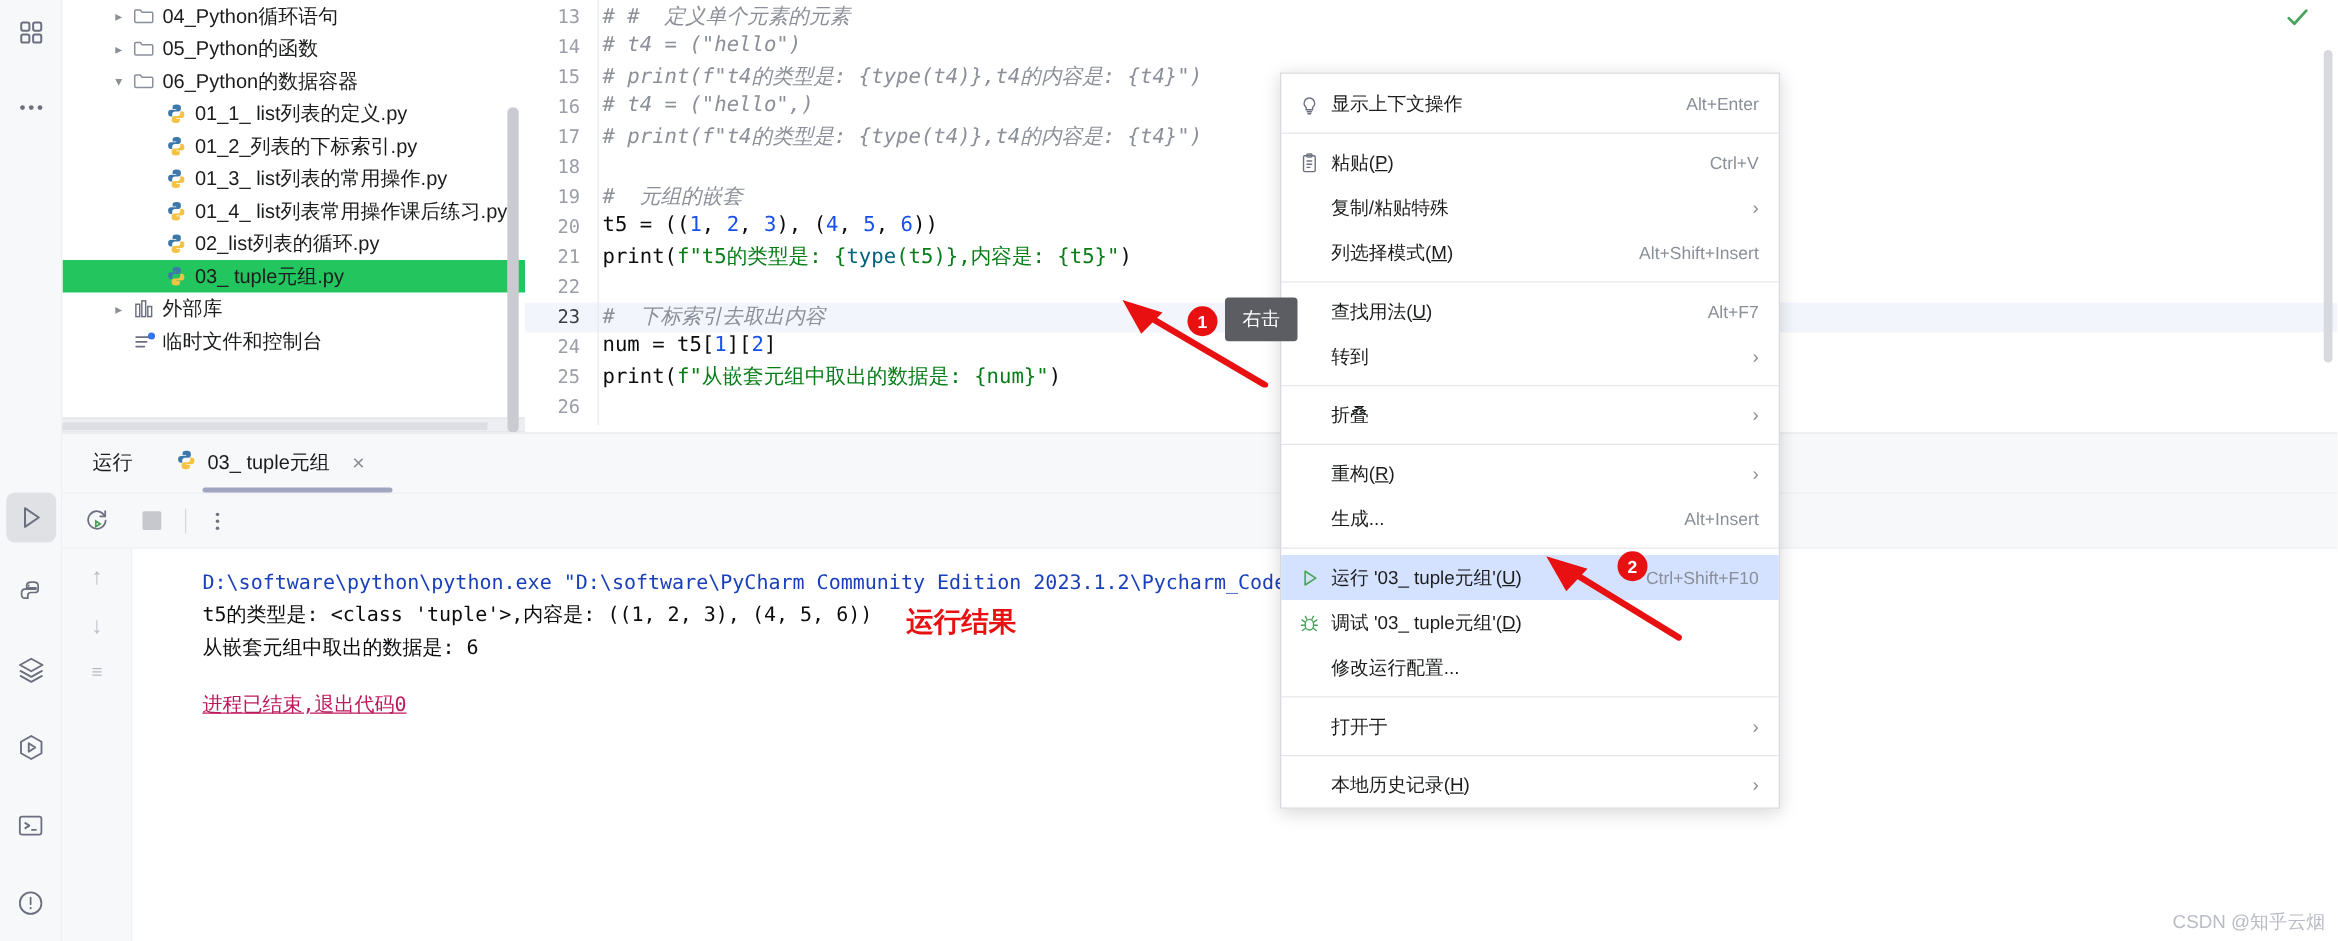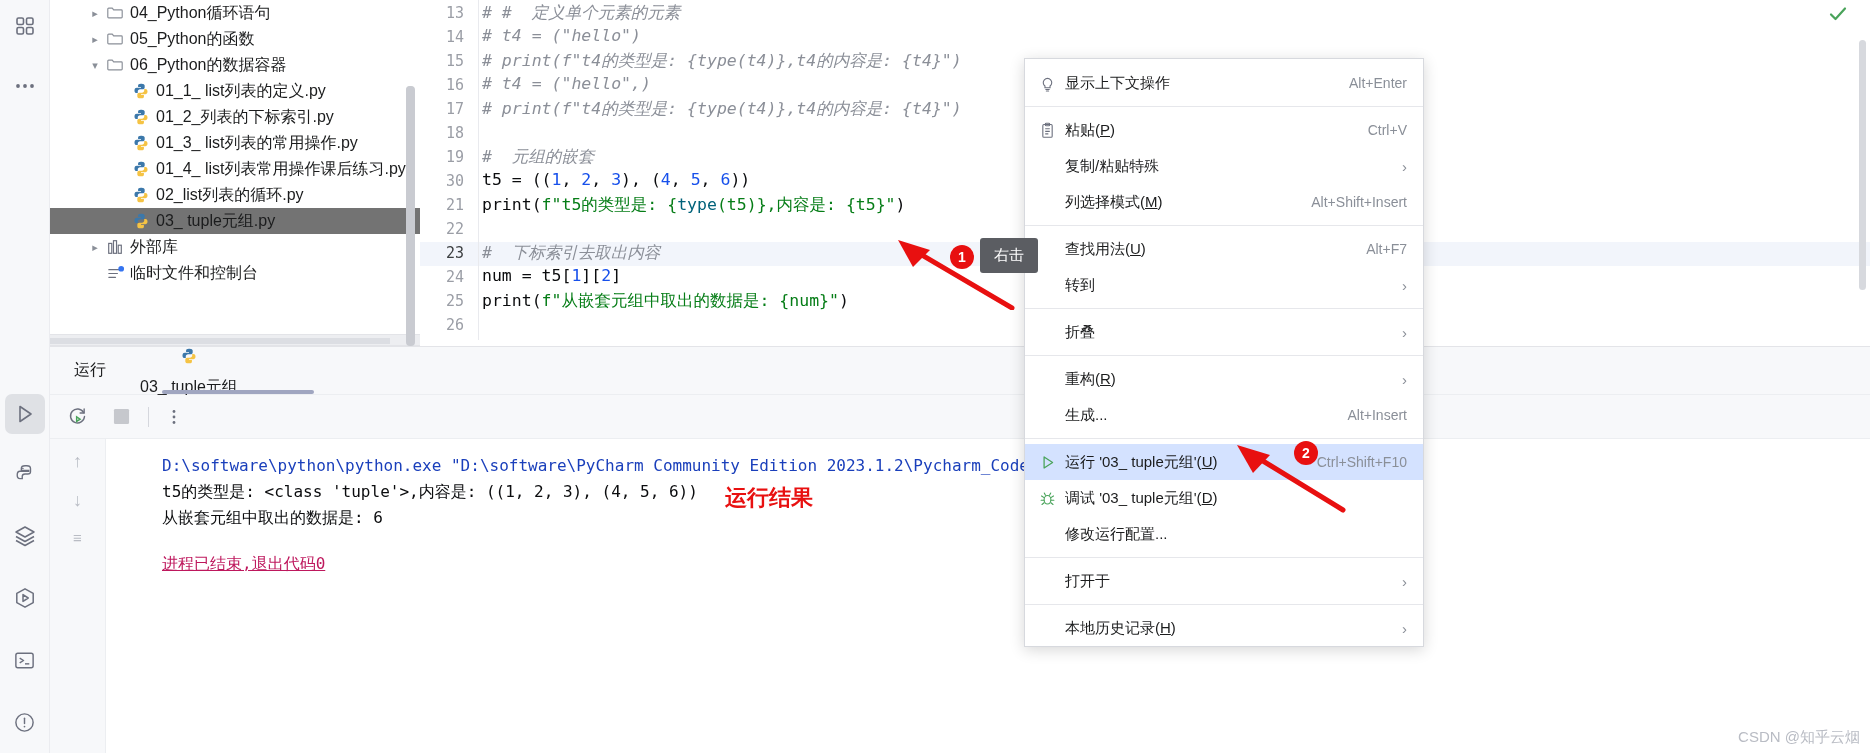--- a/index.html
+++ b/index.html
@@ -29,21 +29,21 @@
   
   .tree {
     position: absolute; left: 50px; top: 0; width: 370px; height: 340px;
     background: #fff; overflow: hidden;
   }
   .tree-row {
     display: flex; align-items: center; height: 26px;
     font-size: 15px; color: #1b1c1d; white-space: nowrap;
     padding-right: 6px;
   }
-  .tree-row.sel { background: #737373; text-align: right; }
+  .tree-row.sel { background: #22c55e; text-align: right; }
   .chev { width: 18px; text-align: center; color: #8a8f98; font-size: 11px; flex: 0 0 18px; }
   .tree-ico { width: 22px; display: flex; align-items: center; justify-content: center; flex: 0 0 22px; }
   .tree-label { margin-left: 4px; font-size: 16px; }
 
   .tree-sep {
     position: absolute; left: 50px; top: 334px; width: 370px; height: 12px;
     background: #edeef1; border-top: 1px solid #e3e4e8; border-bottom: 1px solid #e3e4e8;
   }
   .tree-sep-bar { position:absolute; left:0; top:3px; width: 340px; height: 6px; background:#dcdee3; }
 
@@ -89,21 +89,21 @@
     position: absolute; left: 50px; top: 346px; width: 1820px; height: 407px;
     background: #ffffff; border-top: 1px solid #e3e4e8;
   }
   .run-tabs {
     position: relative; height: 48px; background: #f7f8fa;
     display: flex; align-items: center; border-bottom: 1px solid #eceef1;
   }
   .run-title { margin-left: 24px; font-size: 16px; color: #1b1c1d; }
   .run-tab {
     margin-left: 34px; display: flex; align-items: center; gap: 8px;
-    font-size: 16px; color: #1b1c1d; position: relative; height: 48px; flex-direction: column;
+    font-size: 16px; color: #1b1c1d; position: relative; height: 48px;
   }
   .run-tab-underline {
     position: absolute; left: 112px; bottom: 0; width: 152px; height: 4px;
     background: #a0a6c0; border-radius: 2px;
   }
   .tab-close { color: #8a8f98; font-size: 17px; margin-left: 10px; }
 
   .run-toolbar {
     position: relative; height: 44px; background: #f7f8fa;
     display: flex; align-items: center; border-bottom: 1px solid #eceef1;
@@ -364,21 +364,21 @@
         <div class="gutter-line" style="top: 52px;">15</div>
         <div class="code-line" style="top: 50px;"><span class="cmt"># print(f"t4的类型是: {type(t4)},t4的内容是: {t4}")</span></div>
         <div class="gutter-line" style="top: 76px;">16</div>
         <div class="code-line" style="top: 74px;"><span class="cmt"># t4 = ("hello",)</span></div>
         <div class="gutter-line" style="top: 100px;">17</div>
         <div class="code-line" style="top: 98px;"><span class="cmt"># print(f"t4的类型是: {type(t4)},t4的内容是: {t4}")</span></div>
         <div class="gutter-line" style="top: 124px;">18</div>
         <div class="code-line" style="top: 122px;"></div>
         <div class="gutter-line" style="top: 148px;">19</div>
         <div class="code-line" style="top: 146px;"><span class="cmt">#  元组的嵌套</span></div>
-        <div class="gutter-line" style="top: 172px;">30</div>
+        <div class="gutter-line" style="top: 172px;">20</div>
         <div class="code-line" style="top: 170px;">t5 = ((<span class="num">1</span>, <span class="num">2</span>, <span class="num">3</span>), (<span class="num">4</span>, <span class="num">5</span>, <span class="num">6</span>))</div>
         <div class="gutter-line" style="top: 196px;">21</div>
         <div class="code-line" style="top: 194px;">print(<span class="str">f"t5的类型是: {</span><span class="fn">type</span><span class="str">(t5)},内容是: {t5}"</span>)</div>
         <div class="gutter-line" style="top: 220px;">22</div>
         <div class="code-line" style="top: 218px;"></div>
         <div class="gutter-line cur" style="top: 244px;">23</div>
         <div class="code-line" style="top: 242px;"><span class="cmt">#  下标索引去取出内容</span></div>
         <div class="gutter-line" style="top: 268px;">24</div>
         <div class="code-line" style="top: 266px;">num = t5[<span class="num">1</span>][<span class="num">2</span>]</div>
         <div class="gutter-line" style="top: 292px;">25</div>

